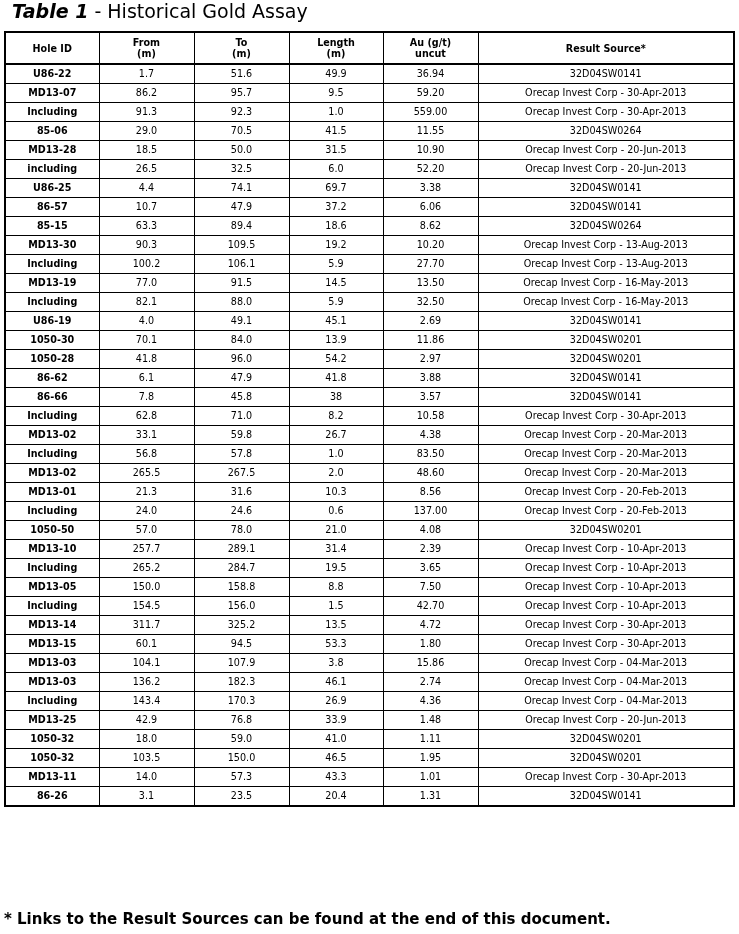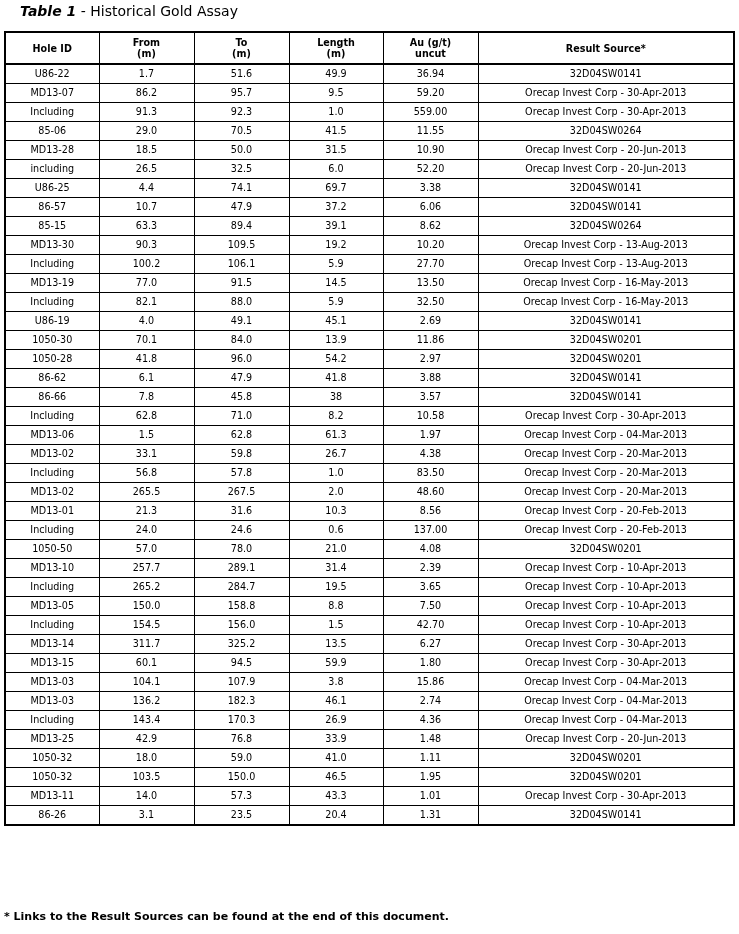--- a/index.html
+++ b/index.html
@@ -2,22 +2,22 @@
 <html><head>
 <meta charset="utf-8">
 <style>
   html, body { margin: 0; padding: 0; background: #ffffff; }
   body {
     width: 739px; height: 934px; position: relative; overflow: hidden;
     font-family: "DejaVu Sans", "Liberation Sans", sans-serif;
     color: #000;
   }
   .caption {
-    position: absolute; left: 20px; top: 2px;
-    font-size: 14px; line-height: 18px; white-space: nowrap;
+    position: absolute; left: 12px; top: 2px;
+    font-size: 19px; line-height: 18px; white-space: nowrap;
   }
   .caption .lead { font-weight: bold; font-style: italic; }
   table.assay {
     position: absolute; left: 4px; top: 31px;
     width: 729px;
     border-collapse: collapse;
     table-layout: fixed;
     border: 2px solid #000;
     padding-left: 36px;
   }
@@ -29,24 +29,24 @@
     white-space: nowrap;
     overflow: hidden;
   }
   table.assay thead th {
     height: 30px;
     font-weight: bold;
     line-height: 11px;
     border-bottom: 2px solid #000;
   }
   table.assay tbody td { height: 18px; line-height: 18px; }
-  table.assay tbody td.hole { font-weight: normal; }
+  table.assay tbody td.hole { font-weight: bold; }
   .footnote {
     position: absolute; left: 4px; top: 910px;
-    font-size: 11px; font-weight: bold; white-space: nowrap;
+    font-size: 15px; font-weight: bold; white-space: nowrap;
   }
 </style>
 </head>
 <body>
 
 <div class="caption">
   <span class="lead">Table 1</span><span> - Historical Gold Assay</span>
 </div>
 
 <table class="assay">
@@ -130,21 +130,21 @@
         <td>10.7</td>
         <td>47.9</td>
         <td>37.2</td>
         <td>6.06</td>
         <td>32D04SW0141</td>
       </tr>
       <tr>
         <td class="hole">85-15</td>
         <td>63.3</td>
         <td>89.4</td>
-        <td>39.1</td>
+        <td>18.6</td>
         <td>8.62</td>
         <td>32D04SW0264</td>
       </tr>
       <tr>
         <td class="hole">MD13-30</td>
         <td>90.3</td>
         <td>109.5</td>
         <td>19.2</td>
         <td>10.20</td>
         <td>Orecap Invest Corp - 13-Aug-2013</td>
@@ -215,28 +215,20 @@
       </tr>
       <tr>
         <td class="hole">Including</td>
         <td>62.8</td>
         <td>71.0</td>
         <td>8.2</td>
         <td>10.58</td>
         <td>Orecap Invest Corp - 30-Apr-2013</td>
       </tr>
       <tr>
-        <td class="hole">MD13-06</td>
-        <td>1.5</td>
-        <td>62.8</td>
-        <td>61.3</td>
-        <td>1.97</td>
-        <td>Orecap Invest Corp - 04-Mar-2013</td>
-      </tr>
-      <tr>
         <td class="hole">MD13-02</td>
         <td>33.1</td>
         <td>59.8</td>
         <td>26.7</td>
         <td>4.38</td>
         <td>Orecap Invest Corp - 20-Mar-2013</td>
       </tr>
       <tr>
         <td class="hole">Including</td>
         <td>56.8</td>
@@ -307,28 +299,28 @@
         <td>156.0</td>
         <td>1.5</td>
         <td>42.70</td>
         <td>Orecap Invest Corp - 10-Apr-2013</td>
       </tr>
       <tr>
         <td class="hole">MD13-14</td>
         <td>311.7</td>
         <td>325.2</td>
         <td>13.5</td>
-        <td>6.27</td>
+        <td>4.72</td>
         <td>Orecap Invest Corp - 30-Apr-2013</td>
       </tr>
       <tr>
         <td class="hole">MD13-15</td>
         <td>60.1</td>
         <td>94.5</td>
-        <td>59.9</td>
+        <td>53.3</td>
         <td>1.80</td>
         <td>Orecap Invest Corp - 30-Apr-2013</td>
       </tr>
       <tr>
         <td class="hole">MD13-03</td>
         <td>104.1</td>
         <td>107.9</td>
         <td>3.8</td>
         <td>15.86</td>
         <td>Orecap Invest Corp - 04-Mar-2013</td>

